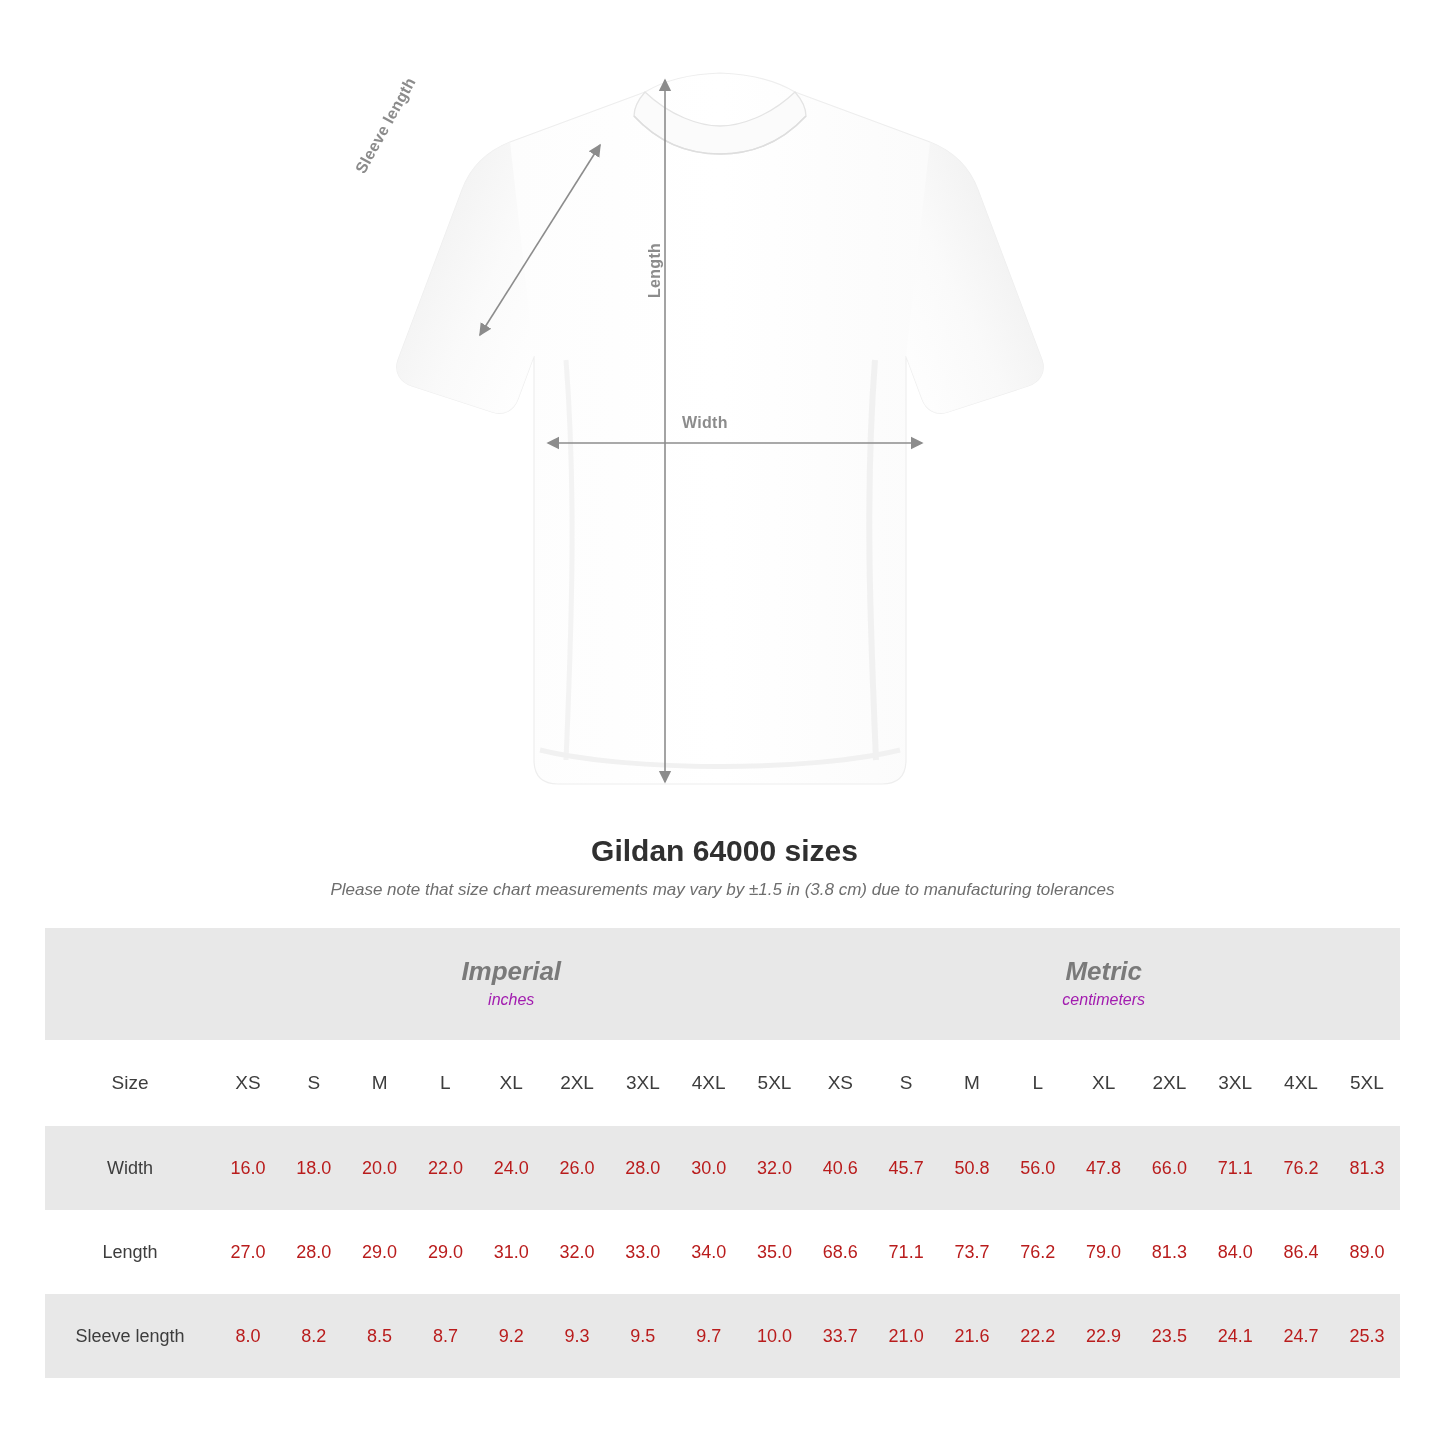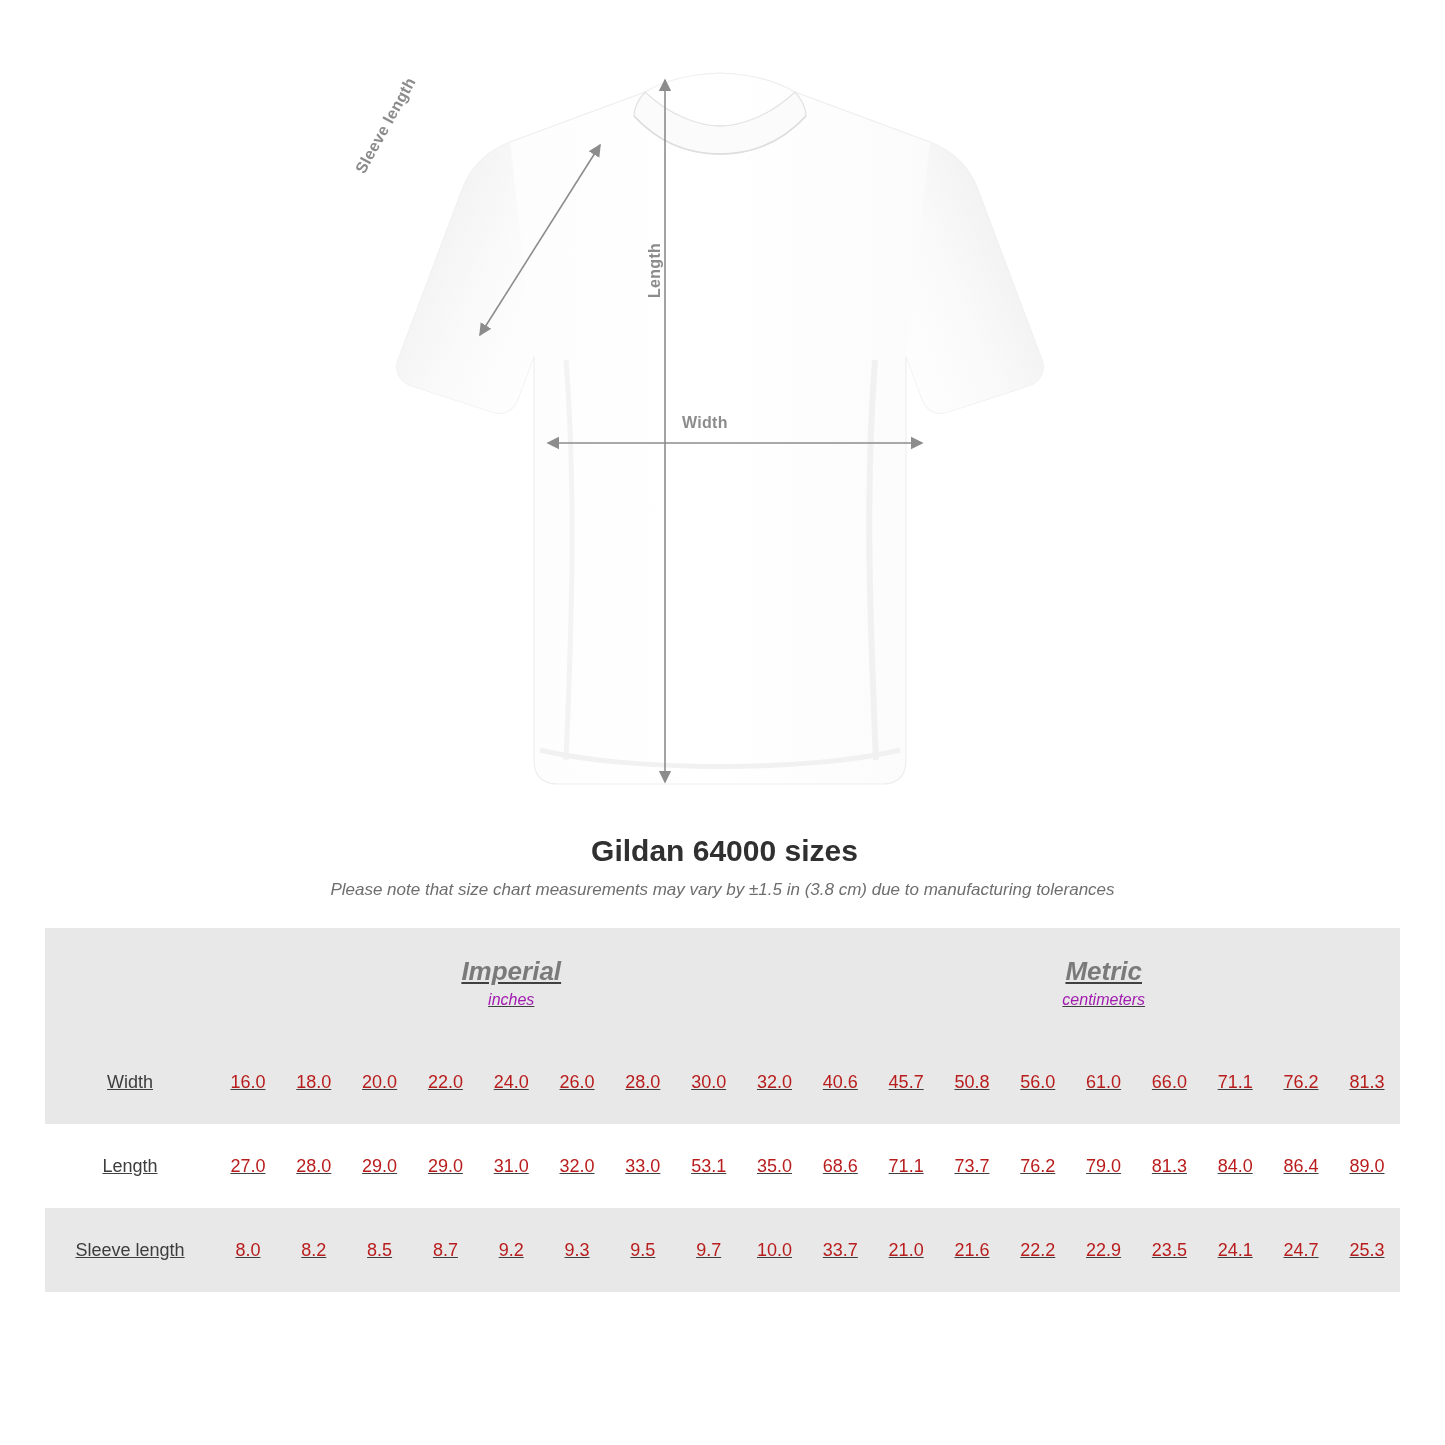--- a/index.html
+++ b/index.html
@@ -76,21 +76,20 @@
   }
 
   
   .table-wrap {
     margin: 28px 45px 0 45px;
   }
   table.size-table {
     border-collapse: collapse;
     width: 1355px;
     table-layout: fixed;
-    text-decoration: underline;
   }
   table.size-table td, table.size-table th {
     text-align: center;
     vertical-align: middle;
     font-weight: normal;
   }
 
   .unit-head {
     height: 110px;
     background: #e8e8e8;
@@ -248,53 +247,74 @@
         <td class="unit-head" colspan="9">
           <div class="unit-name">Imperial</div>
           <div class="unit-sub">inches</div>
         </td>
         <td class="unit-head" colspan="9">
           <div class="unit-name">Metric</div>
           <div class="unit-sub">centimeters</div>
         </td>
       </tr>
 
+      <tr class="band-white">
+        <td class="hdr-cell">Size</td>
+        <td class="hdr-cell">XS</td>
+        <td class="hdr-cell">S</td>
+        <td class="hdr-cell">M</td>
+        <td class="hdr-cell">L</td>
+        <td class="hdr-cell">XL</td>
+        <td class="hdr-cell">2XL</td>
+        <td class="hdr-cell">3XL</td>
+        <td class="hdr-cell">4XL</td>
+        <td class="hdr-cell">5XL</td>
+        <td class="hdr-cell">XS</td>
+        <td class="hdr-cell">S</td>
+        <td class="hdr-cell">M</td>
+        <td class="hdr-cell">L</td>
+        <td class="hdr-cell">XL</td>
+        <td class="hdr-cell">2XL</td>
+        <td class="hdr-cell">3XL</td>
+        <td class="hdr-cell">4XL</td>
+        <td class="hdr-cell">5XL</td>
+      </tr>
 
       <tr class="band-gray">
         <td class="row-label">Width</td>
         <td class="data-cell">16.0</td>
         <td class="data-cell">18.0</td>
         <td class="data-cell">20.0</td>
         <td class="data-cell">22.0</td>
         <td class="data-cell">24.0</td>
         <td class="data-cell">26.0</td>
         <td class="data-cell">28.0</td>
         <td class="data-cell">30.0</td>
         <td class="data-cell">32.0</td>
         <td class="data-cell">40.6</td>
         <td class="data-cell">45.7</td>
         <td class="data-cell">50.8</td>
         <td class="data-cell">56.0</td>
-        <td class="data-cell">61.0</td>
+        <td class="data-cell">47.8</td>
         <td class="data-cell">66.0</td>
         <td class="data-cell">71.1</td>
         <td class="data-cell">76.2</td>
         <td class="data-cell">81.3</td>
       </tr>
 
       <tr class="band-white">
         <td class="row-label">Length</td>
         <td class="data-cell">27.0</td>
         <td class="data-cell">28.0</td>
         <td class="data-cell">29.0</td>
         <td class="data-cell">29.0</td>
         <td class="data-cell">31.0</td>
         <td class="data-cell">32.0</td>
         <td class="data-cell">33.0</td>
-        <td class="data-cell">53.1</td>
+        <td class="data-cell">34.0</td>
         <td class="data-cell">35.0</td>
         <td class="data-cell">68.6</td>
         <td class="data-cell">71.1</td>
         <td class="data-cell">73.7</td>
         <td class="data-cell">76.2</td>
         <td class="data-cell">79.0</td>
         <td class="data-cell">81.3</td>
         <td class="data-cell">84.0</td>
         <td class="data-cell">86.4</td>
         <td class="data-cell">89.0</td>

